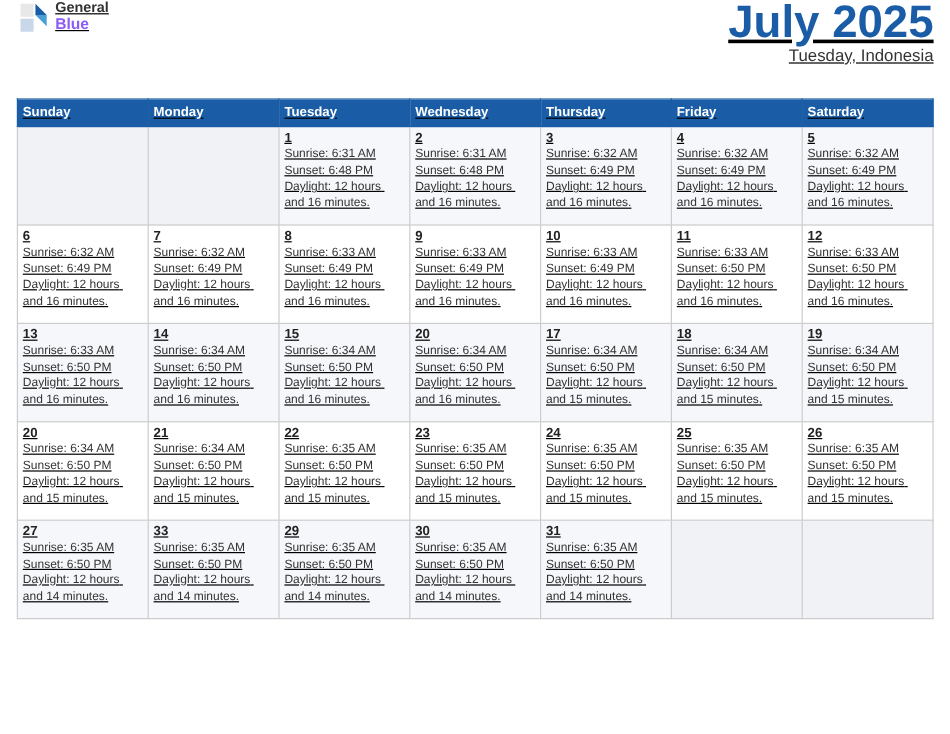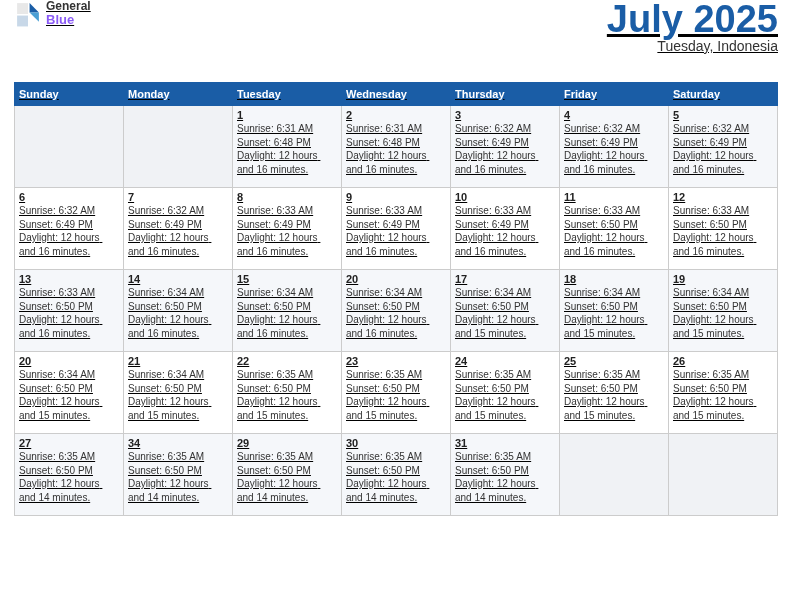--- a/index.html
+++ b/index.html
@@ -304,21 +304,21 @@
           </td>
         </tr>
         <tr>
           <td>
             <span class="day-num">27</span>
             <div class="day-info" style="white-space: pre-wrap;">Sunrise: 6:35 AM
 Sunset: 6:50 PM
 Daylight: 12 hours and 14 minutes.</div>
           </td>
           <td>
-            <span class="day-num">34</span>
+            <span class="day-num">33</span>
             <div class="day-info" style="white-space: pre-wrap;">Sunrise: 6:35 AM
 Sunset: 6:50 PM
 Daylight: 12 hours and 14 minutes.</div>
           </td>
           <td>
             <span class="day-num">29</span>
             <div class="day-info" style="white-space: pre-wrap;">Sunrise: 6:35 AM
 Sunset: 6:50 PM
 Daylight: 12 hours and 14 minutes.</div>
           </td>

